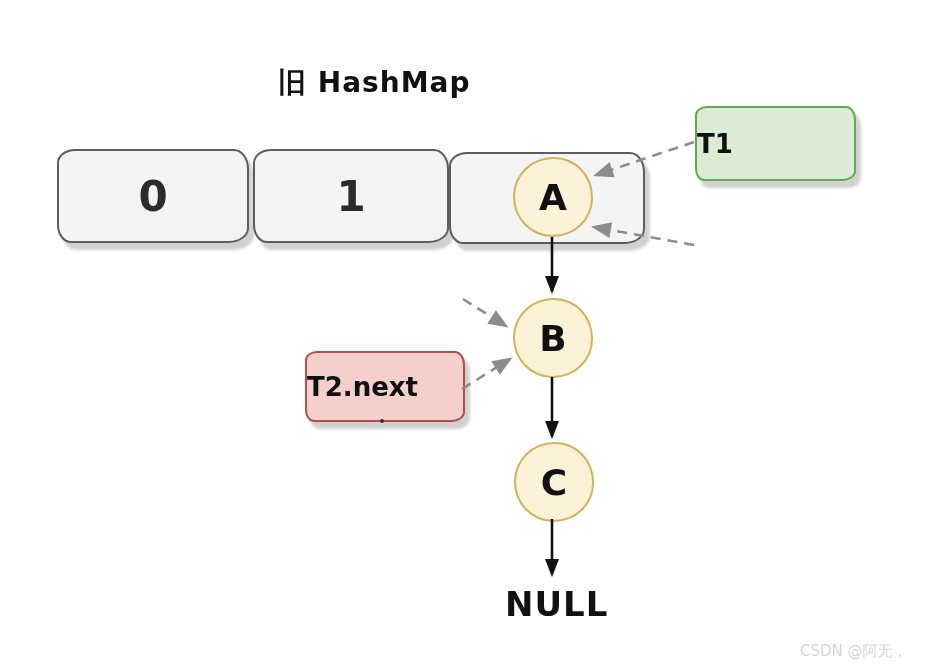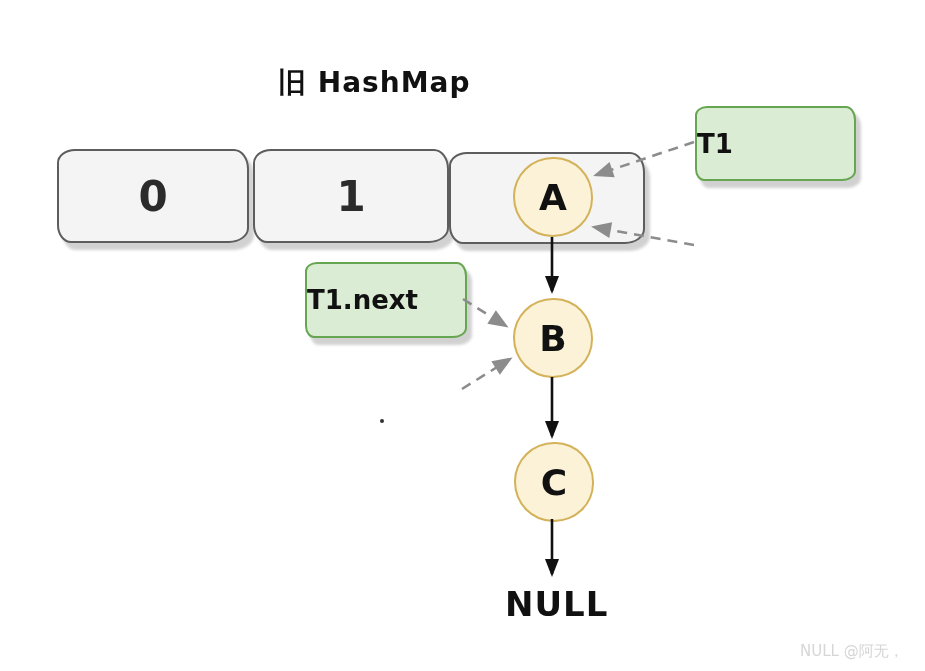--- a/index.html
+++ b/index.html
@@ -144,29 +144,29 @@
   <div class="abs node-circle" id="node-b">
     <span class="node-label">B</span>
   </div>
   <div class="abs node-circle" id="node-c">
     <span class="node-label">C</span>
   </div>
 
   <div class="abs tag green" id="tag-t1">
     <span class="tag-label">T1</span>
   </div>
-  <div class="abs tag green" id="tag-t1next">
-    <span class="tag-label">T1.next</span>
+  <div class="abs tag red" id="tag-t2next">
+    <span class="tag-label">T2.next</span>
   </div>
 
   <div class="abs null-label">NULL</div>
 
   <div class="abs stray-dot"></div>
 
-  <div class="abs watermark">NULL @阿无，</div>
+  <div class="abs watermark">CSDN @阿无，</div>
 
   <svg class="arrows" width="925" height="671" viewBox="0 0 925 671">
     <defs>
       <marker id="ah-black" markerUnits="userSpaceOnUse" markerWidth="20" markerHeight="18" refX="16" refY="9" orient="auto">
         <path d="M1,2 L19,9 L1,16 z" fill="#111111"></path>
       </marker>
       <marker id="ah-gray" markerUnits="userSpaceOnUse" markerWidth="22" markerHeight="18" refX="18" refY="9" orient="auto">
         <path d="M1,1 L21,9 L1,17 z" fill="#8c8c8c"></path>
       </marker>
     </defs>

